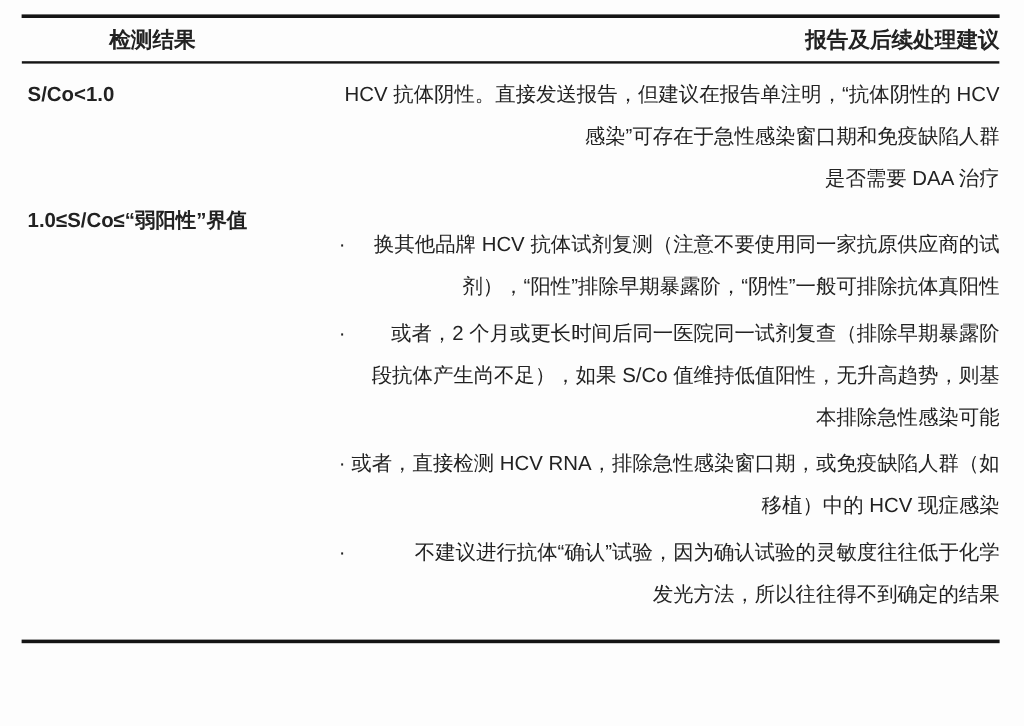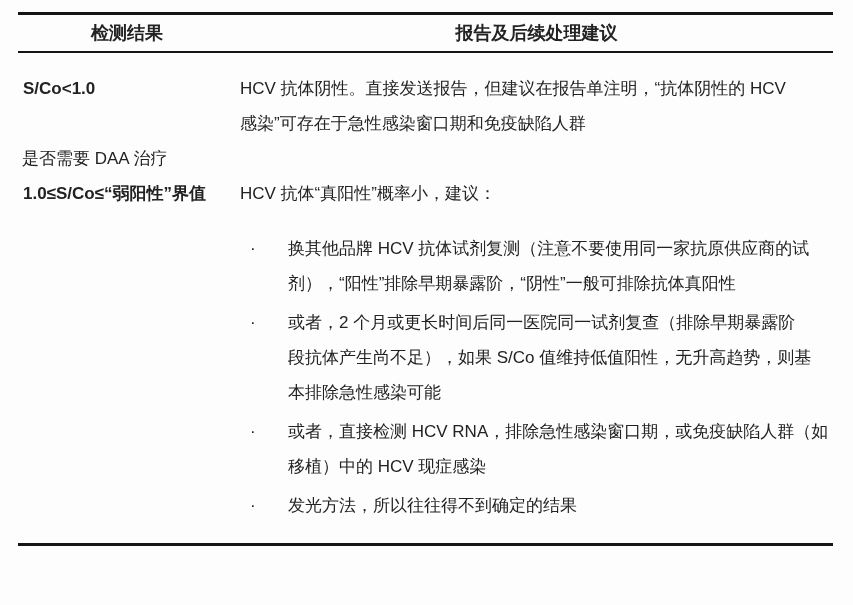--- a/index.html
+++ b/index.html
@@ -30,23 +30,23 @@
     align-items: center;
     height: 36px;
     border-bottom: 2px solid #151515;
   }
   .th {
     font-weight: bold;
     font-size: 18px;
     text-align: center;
   }
   .col1 { flex: 0 0 218px; width: 218px; box-sizing: border-box; }
-  .col2 { flex: 1; box-sizing: border-box; padding-left: 4px; }
+  .col2 { flex: 1; box-sizing: border-box; padding-left: 4px; text-align: right; }
   .row { display: flex; align-items: stretch; }
-  .row-1 { padding-top: 18px; }
+  .row-1 { padding-top: 8px; }
   .label {
     font-weight: bold;
     font-size: 17px;
     line-height: 35px;
     padding-left: 5px;
     white-space: nowrap;
   }
   .line {
     font-size: 17px;
     line-height: 35px;
@@ -91,21 +91,20 @@
 
     <div class="row">
       <div class="col2">
         <div class="line">是否需要 DAA 治疗</div>
       </div>
     </div>
 
     <div class="row">
       <div class="col1 label">1.0≤S/Co≤“弱阳性”界值</div>
       <div class="col2">
-        <div class="line">HCV 抗体“真阳性”概率小，建议：</div>
 
         <div class="bullets">
 
           <div class="bullet-item">
             <div class="bullet-dot">·</div>
             <div class="bullet-lines">
               <div class="line">换其他品牌 HCV 抗体试剂复测（注意不要使用同一家抗原供应商的试</div>
               <div class="line">剂），“阳性”排除早期暴露阶，“阴性”一般可排除抗体真阳性</div>
             </div>
           </div>
@@ -123,20 +122,21 @@
             <div class="bullet-dot">·</div>
             <div class="bullet-lines">
               <div class="line">或者，直接检测 HCV RNA，排除急性感染窗口期，或免疫缺陷人群（如</div>
               <div class="line">移植）中的 HCV 现症感染</div>
             </div>
           </div>
 
           <div class="bullet-item">
             <div class="bullet-dot">·</div>
             <div class="bullet-lines">
+              <div class="line">不建议进行抗体“确认”试验，因为确认试验的灵敏度往往低于化学</div>
               <div class="line">发光方法，所以往往得不到确定的结果</div>
             </div>
           </div>
 
         </div>
       </div>
     </div>
 
   </div>
 </div>

